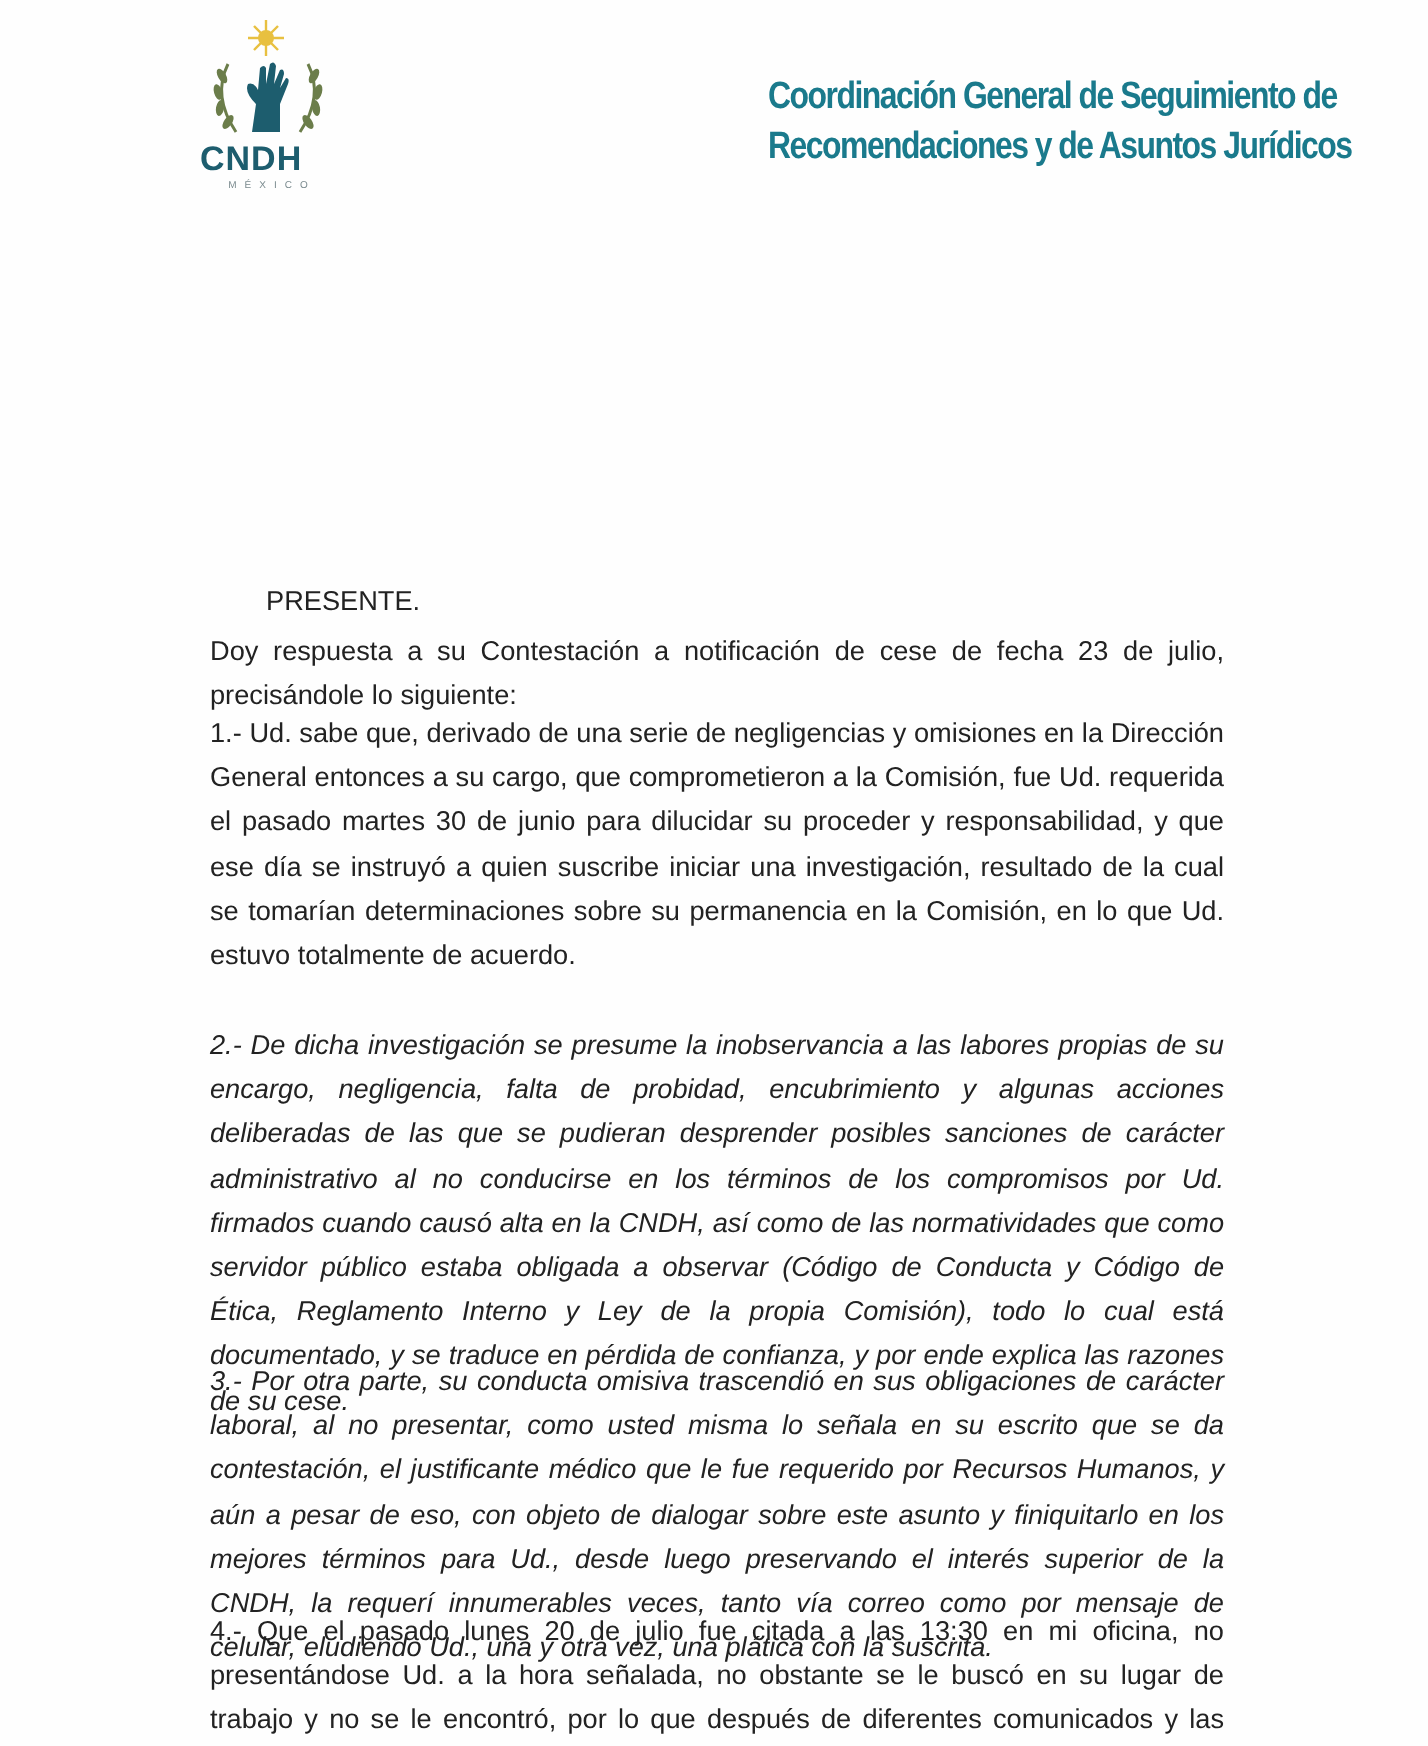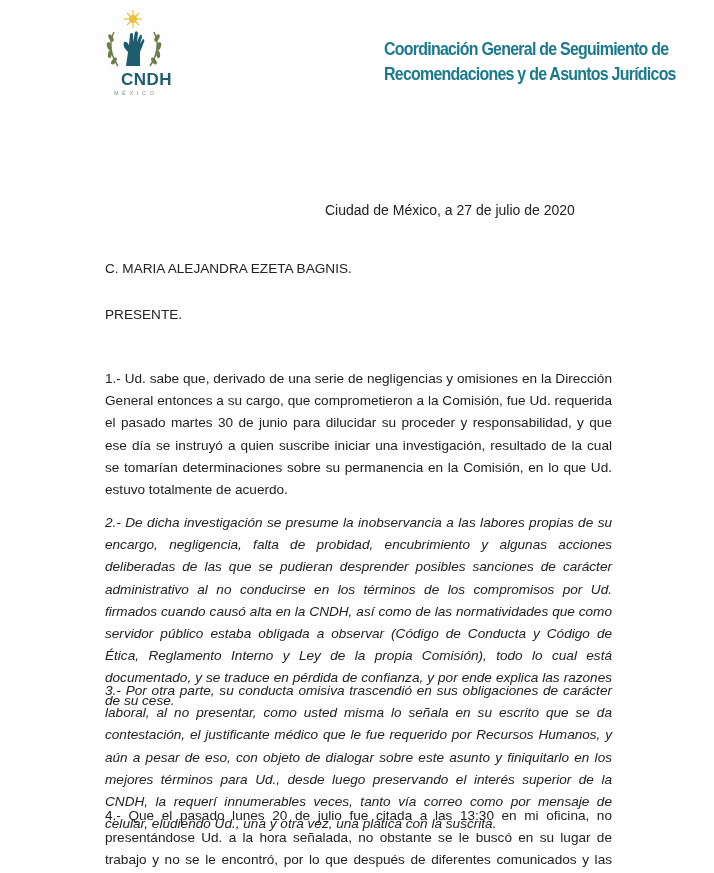--- a/index.html
+++ b/index.html
@@ -1,28 +1,28 @@
 <!DOCTYPE html>
 <html><head>
 <meta charset="utf-8">
 <style>
   html, body { margin: 0; padding: 0; background: #ffffff; }
   body { width: 714px; height: 873px; overflow: hidden; position: relative; font-family: "Liberation Sans", sans-serif; color: #222; }
   .page { position: absolute; left: 0; top: 0; width: 714px; height: 873px; background: #fefefe; }
   .logo { position: absolute; left: 100px; top: 8px; width: 72px; height: 90px; }
   .logo svg { display: block; }
-  .logo-cndh { position: absolute; left: 0; top: 62px; width: 72px; text-align: right; font-family: "Liberation Sans", sans-serif; font-weight: bold; font-size: 17px; color: #1d5d6e; letter-spacing: 0.5px; }
+  .logo-cndh { position: absolute; left: 0; top: 62px; width: 72px; text-align: left; font-family: "Liberation Sans", sans-serif; font-weight: bold; font-size: 17px; color: #1d5d6e; letter-spacing: 0.5px; }
   .logo-mexico { position: absolute; left: 0; top: 82px; width: 72px; text-align: center; font-size: 5px; letter-spacing: 4px; color: #7a8a8e; }
   .header-title { position: absolute; left: 384px; top: 36px; width: 260px; font-family: "Liberation Sans", sans-serif; font-weight: bold; font-size: 19px; line-height: 25px; color: #1a7a8c; letter-spacing: -0.9px; transform: scaleX(0.84); transform-origin: left top; white-space: nowrap; }
   .date { position: absolute; left: 325px; top: 202px; font-size: 14px; color: #222; }
   .text { position: absolute; left: 105px; width: 507px; font-size: 13.6px; line-height: 22.2px; text-align: justify; color: #222; }
   .recipient { top: 258px; }
-  .presente { top: 304px; }
+  .presente { top: 290px; margin-left: 28px; }
   .intro { top: 315px; }
-  .p1 { top: 356px; margin-top: 12px; }
+  .p1 { top: 356px; }
   .p2 { top: 512px; font-style: italic; }
   .p3 { top: 680px; font-style: italic; }
   .p4 { top: 805px; }
 </style>
 </head>
 <body>
 
 <div class="page">
 
   <div class="logo">
@@ -60,23 +60,22 @@
     </svg>
     <div class="logo-cndh">CNDH</div>
     <div class="logo-mexico">MÉXICO</div>
   </div>
 
   <div class="header-title">
     <div>Coordinación General de Seguimiento de</div>
     <div>Recomendaciones y de Asuntos Jurídicos</div>
   </div>
 
-  <div class="date">Ciudad de México, a 27 de julio de 2020</div>
 
-  <div class="text recipient">C. MARIA ALEJANDRA EZETA BAGNIS.</div>
   <div class="text presente">PRESENTE.</div>
+  <div class="text intro">Doy respuesta a su Contestación a notificación de cese de fecha 23 de julio, precisándole lo siguiente:</div>
 
   <div class="text p1">1.- Ud. sabe que, derivado de una serie de negligencias y omisiones en la Dirección General entonces a su cargo, que comprometieron a la Comisión, fue Ud. requerida el pasado martes 30 de junio para dilucidar su proceder y responsabilidad, y que ese día se instruyó a quien suscribe iniciar una investigación, resultado de la cual se tomarían determinaciones sobre su permanencia en la Comisión, en lo que Ud. estuvo totalmente de acuerdo.</div>
   <div class="text p2">2.- De dicha investigación se presume la inobservancia a las labores propias de su encargo, negligencia, falta de probidad, encubrimiento y algunas acciones deliberadas de las que se pudieran desprender posibles sanciones de carácter administrativo al no conducirse en los términos de los compromisos por Ud. firmados cuando causó alta en la CNDH, así como de las normatividades que como servidor público estaba obligada a observar (Código de Conducta y Código de Ética, Reglamento Interno y Ley de la propia Comisión), todo lo cual está documentado, y se traduce en pérdida de confianza, y por ende explica las razones de su cese.</div>
   <div class="text p3">3.- Por otra parte, su conducta omisiva trascendió en sus obligaciones de carácter laboral, al no presentar, como usted misma lo señala en su escrito que se da contestación, el justificante médico que le fue requerido por Recursos Humanos, y aún a pesar de eso, con objeto de dialogar sobre este asunto y finiquitarlo en los mejores términos para Ud., desde luego preservando el interés superior de la CNDH, la requerí innumerables veces, tanto vía correo como por mensaje de celular, eludiendo Ud., una y otra vez, una plática con la suscrita.</div>
   <div class="text p4">4.- Que el pasado lunes 20 de julio fue citada a las 13:30 en mi oficina, no presentándose Ud. a la hora señalada, no obstante se le buscó en su lugar de trabajo y no se le encontró, por lo que después de diferentes comunicados y las acciones de su cese, acordamos reunirnos el día jueves</div>
 
 </div>
 
 </body></html>

